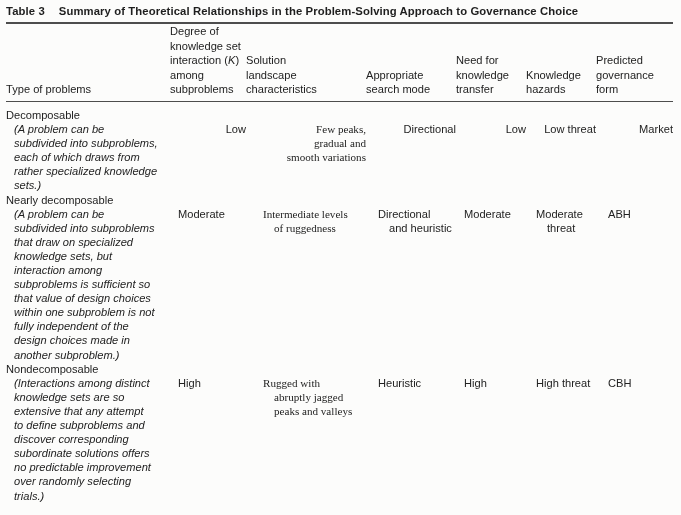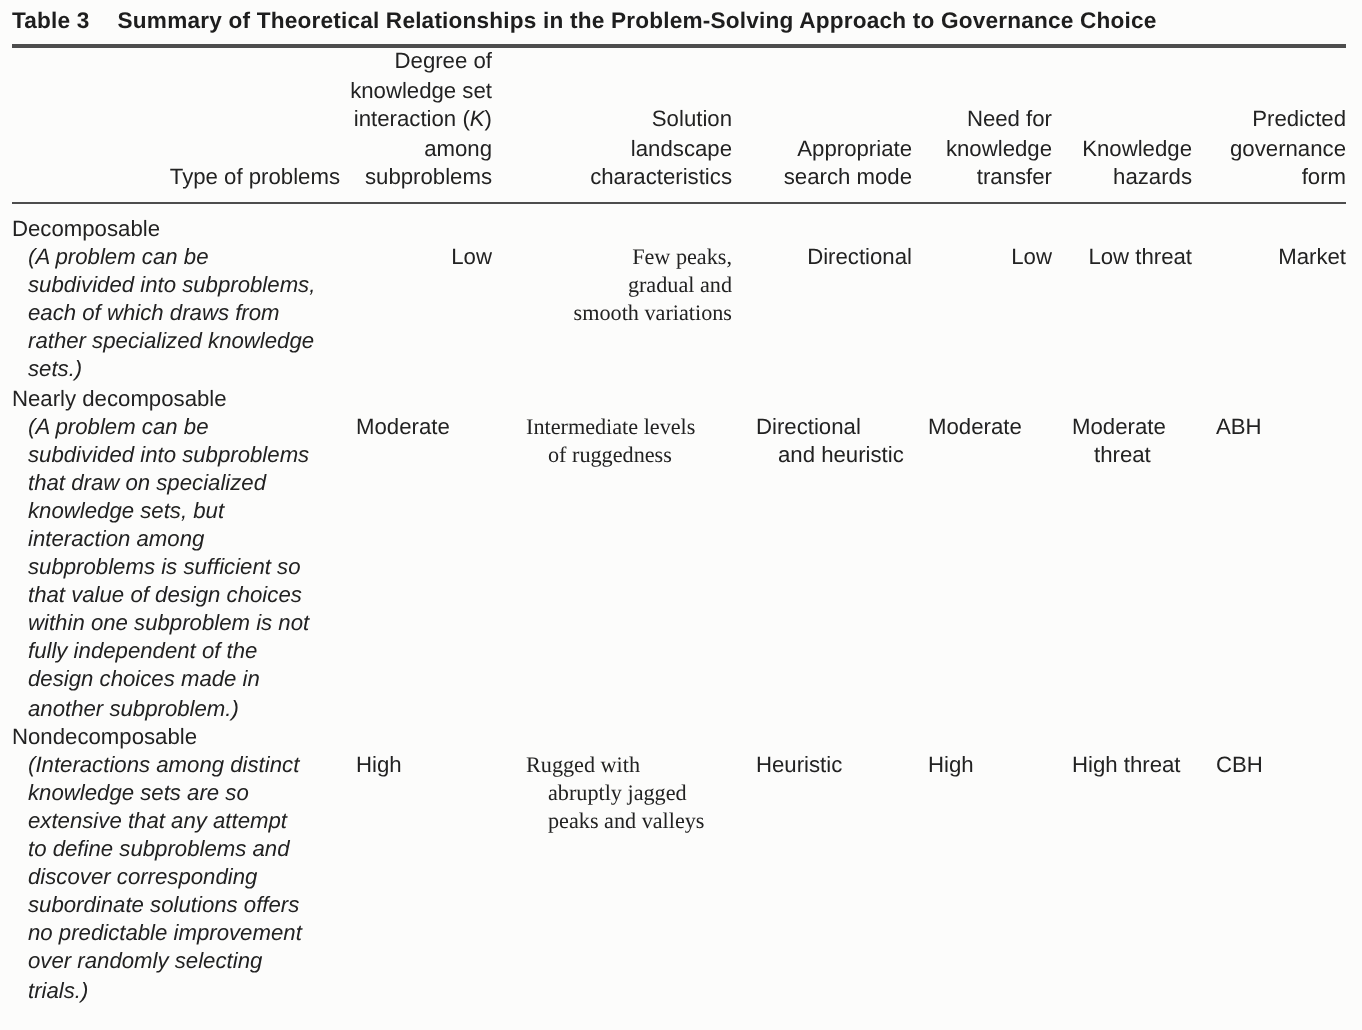--- a/index.html
+++ b/index.html
@@ -31,27 +31,27 @@
     border-collapse: collapse;
     border-top: 2.4px solid #4d4d4d;     
     border-bottom: 2.4px solid #4d4d4d;  
   }
   thead th {
     height: 74px;
     vertical-align: bottom;
     font-weight: normal;
     font-size: 11.1px;
     line-height: 14.6px;
-    text-align: right;
+    text-align: left;
     padding: 0 0 4px 0;
     border-bottom: 1.6px solid #4d4d4d;  
     white-space: pre-line;
     color: #222;
   }
-  thead th.h-left { text-align: right; }
+  thead th.h-left { text-align: left; }
   tbody td {
     vertical-align: top;
     font-size: 11.1px;
     line-height: 14.1px;
     padding: 0;
     color: #222;
     margin-left: 32px;
   }
   tbody tr:first-child td { padding-top: 6px; }
   tbody tr:last-child td { padding-bottom: 18px; }

